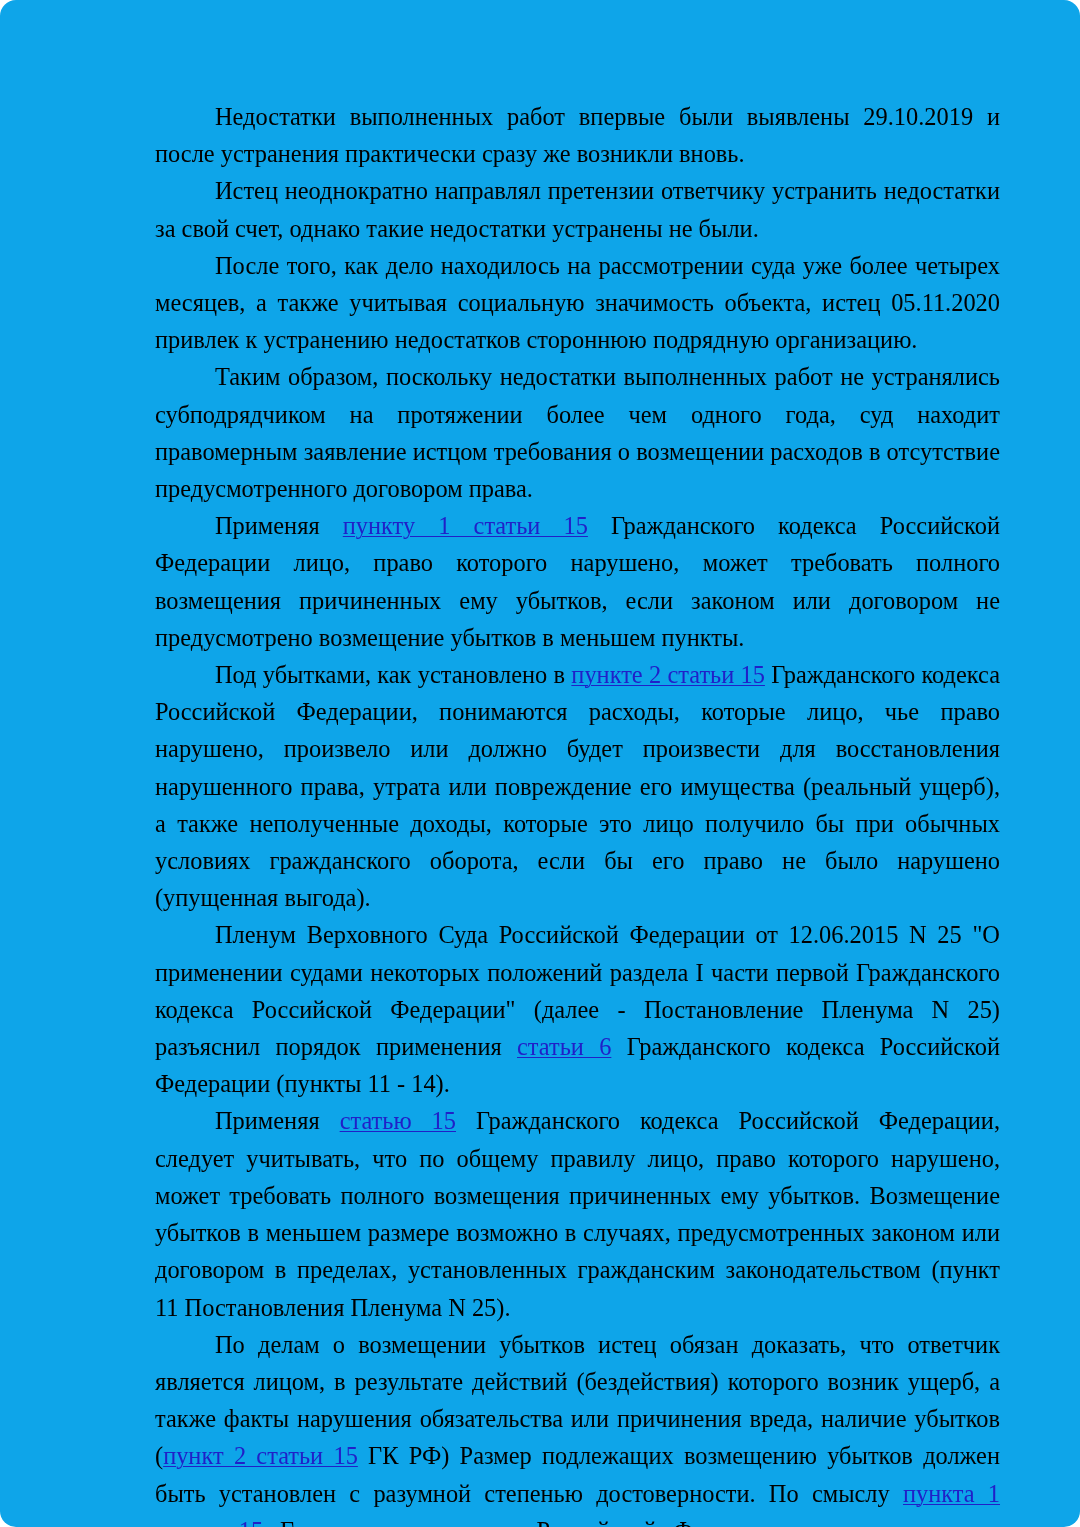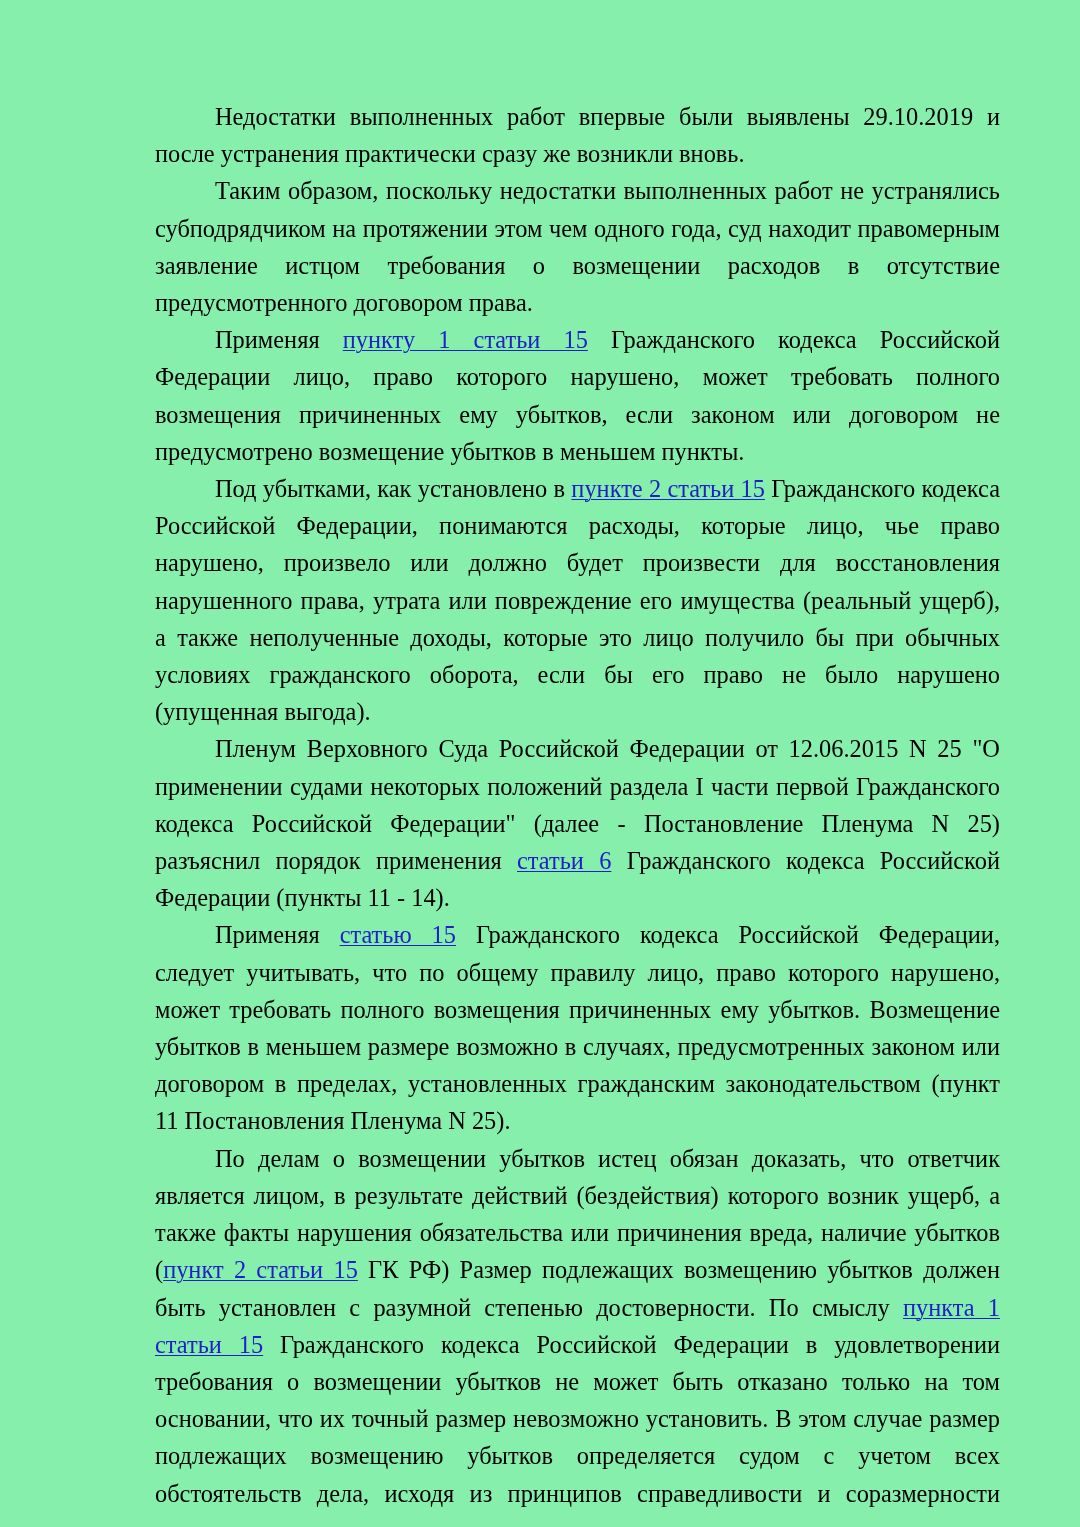--- a/index.html
+++ b/index.html
@@ -12,22 +12,23 @@
     width: 1080px;
     height: 1527px;
     overflow: hidden;
     font-family: "Liberation Serif", "DejaVu Serif", serif;
     color: #000000;
   }
   .page {
     position: relative;
     width: 1080px;
     height: 1527px;
-    background: #86efac;
+    background: #0ea5e9;
     box-sizing: border-box;
+    border-radius: 16px;
   }
   .page-body {
     position: absolute;
     left: 155px;
     top: 98px;
     width: 845px;
   }
   p.para {
     margin: 0;
     padding: 0;
@@ -50,20 +51,22 @@
     cursor: pointer;
   }
 </style>
 </head>
 <body>
 
 <div class="page">
   <div class="page-body" id="doc-body">
 
   <p class="para"><span>Недостатки выполненных работ впервые были выявлены 29.10.2019 и после устранения практически сразу же возникли вновь.</span></p>
-      <p class="para"><span>Таким образом, поскольку недостатки выполненных работ не устранялись субподрядчиком на протяжении этом чем одного года, суд находит правомерным заявление истцом требования о возмещении расходов в отсутствие предусмотренного договором права.</span></p>
+      <p class="para"><span>Истец неоднократно направлял претензии ответчику устранить недостатки за свой счет, однако такие недостатки устранены не были.</span></p>
+      <p class="para"><span>После того, как дело находилось на рассмотрении суда уже более четырех месяцев, а также учитывая социальную значимость объекта, истец 05.11.2020 привлек к устранению недостатков стороннюю подрядную организацию.</span></p>
+      <p class="para"><span>Таким образом, поскольку недостатки выполненных работ не устранялись субподрядчиком на протяжении более чем одного года, суд находит правомерным заявление истцом требования о возмещении расходов в отсутствие предусмотренного договором права.</span></p>
       <p class="para"><span>Применяя </span><a class="ref" href="#">пункту 1 статьи 15</a><span> Гражданского кодекса Российской Федерации лицо, право которого нарушено, может требовать полного возмещения причиненных ему убытков, если законом или договором не предусмотрено возмещение убытков в меньшем пункты.</span></p>
       <p class="para"><span>Под убытками, как установлено в </span><a class="ref" href="#">пункте 2 статьи 15</a><span> Гражданского кодекса Российской Федерации, понимаются расходы, которые лицо, чье право нарушено, произвело или должно будет произвести для восстановления нарушенного права, утрата или повреждение его имущества (реальный ущерб), а также неполученные доходы, которые это лицо получило бы при обычных условиях гражданского оборота, если бы его право не было нарушено (упущенная выгода).</span></p>
       <p class="para"><span>Пленум Верховного Суда Российской Федерации от 12.06.2015 N 25 "О применении судами некоторых положений раздела I части первой Гражданского кодекса Российской Федерации" (далее - Постановление Пленума N 25) разъяснил порядок применения </span><a class="ref" href="#">статьи 6</a><span> Гражданского кодекса Российской Федерации (пункты 11 - 14).</span></p>
       <p class="para"><span>Применяя </span><a class="ref" href="#">статью 15</a><span> Гражданского кодекса Российской Федерации, следует учитывать, что по общему правилу лицо, право которого нарушено, может требовать полного возмещения причиненных ему убытков. Возмещение убытков в меньшем размере возможно в случаях, предусмотренных законом или договором в пределах, установленных гражданским законодательством (пункт 11 Постановления Пленума N 25).</span></p>
       <p class="para"><span>По делам о возмещении убытков истец обязан доказать, что ответчик является лицом, в результате действий (бездействия) которого возник ущерб, а также факты нарушения обязательства или причинения вреда, наличие убытков (</span><a class="ref" href="#">пункт 2 статьи 15</a><span> ГК РФ) Размер подлежащих возмещению убытков должен быть установлен с разумной степенью достоверности. По смыслу </span><a class="ref" href="#">пункта 1 статьи 15</a><span> Гражданского кодекса Российской Федерации в удовлетворении требования о возмещении убытков не может быть отказано только на том основании, что их точный размер невозможно установить. В этом случае размер подлежащих возмещению убытков определяется судом с учетом всех обстоятельств дела, исходя из принципов справедливости и соразмерности ответственности допущенному нарушению.</span></p>
     </div>
 </div>
 
 </body></html>

